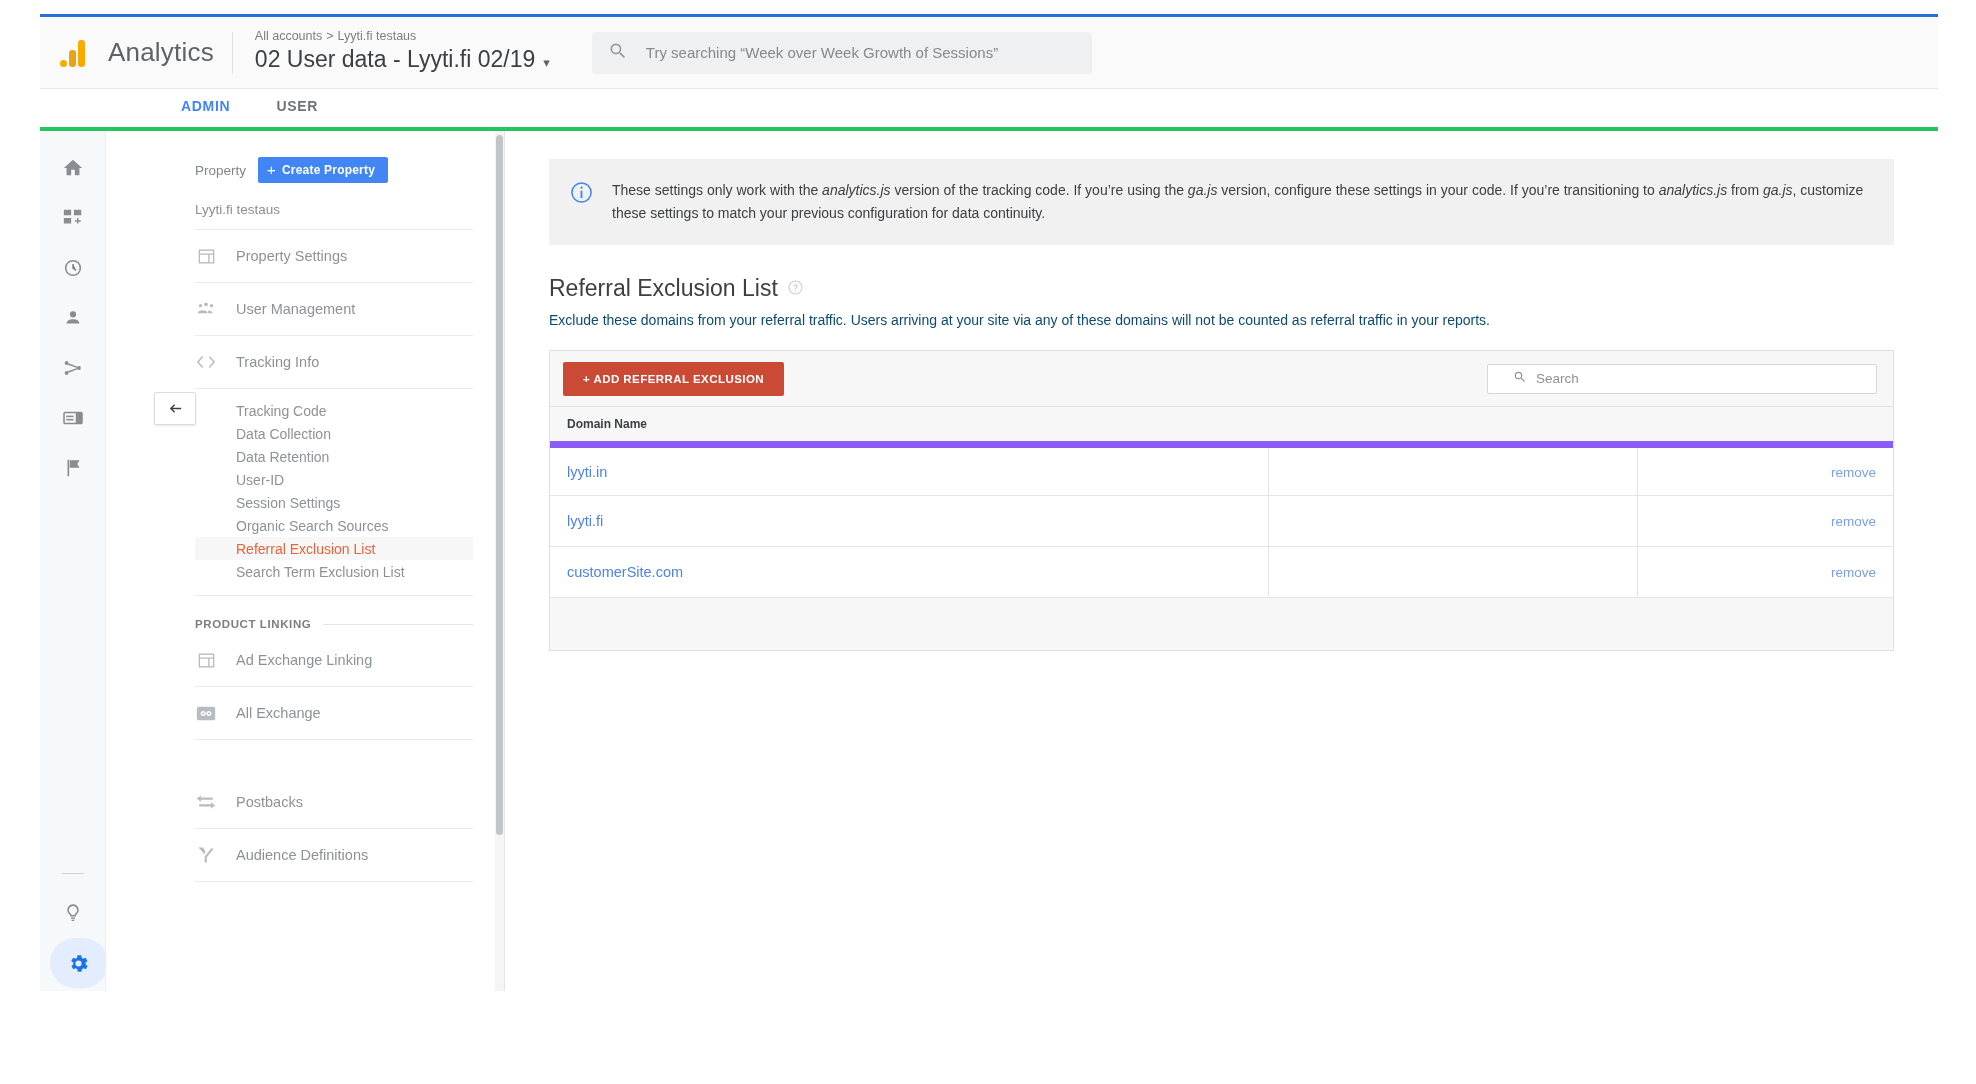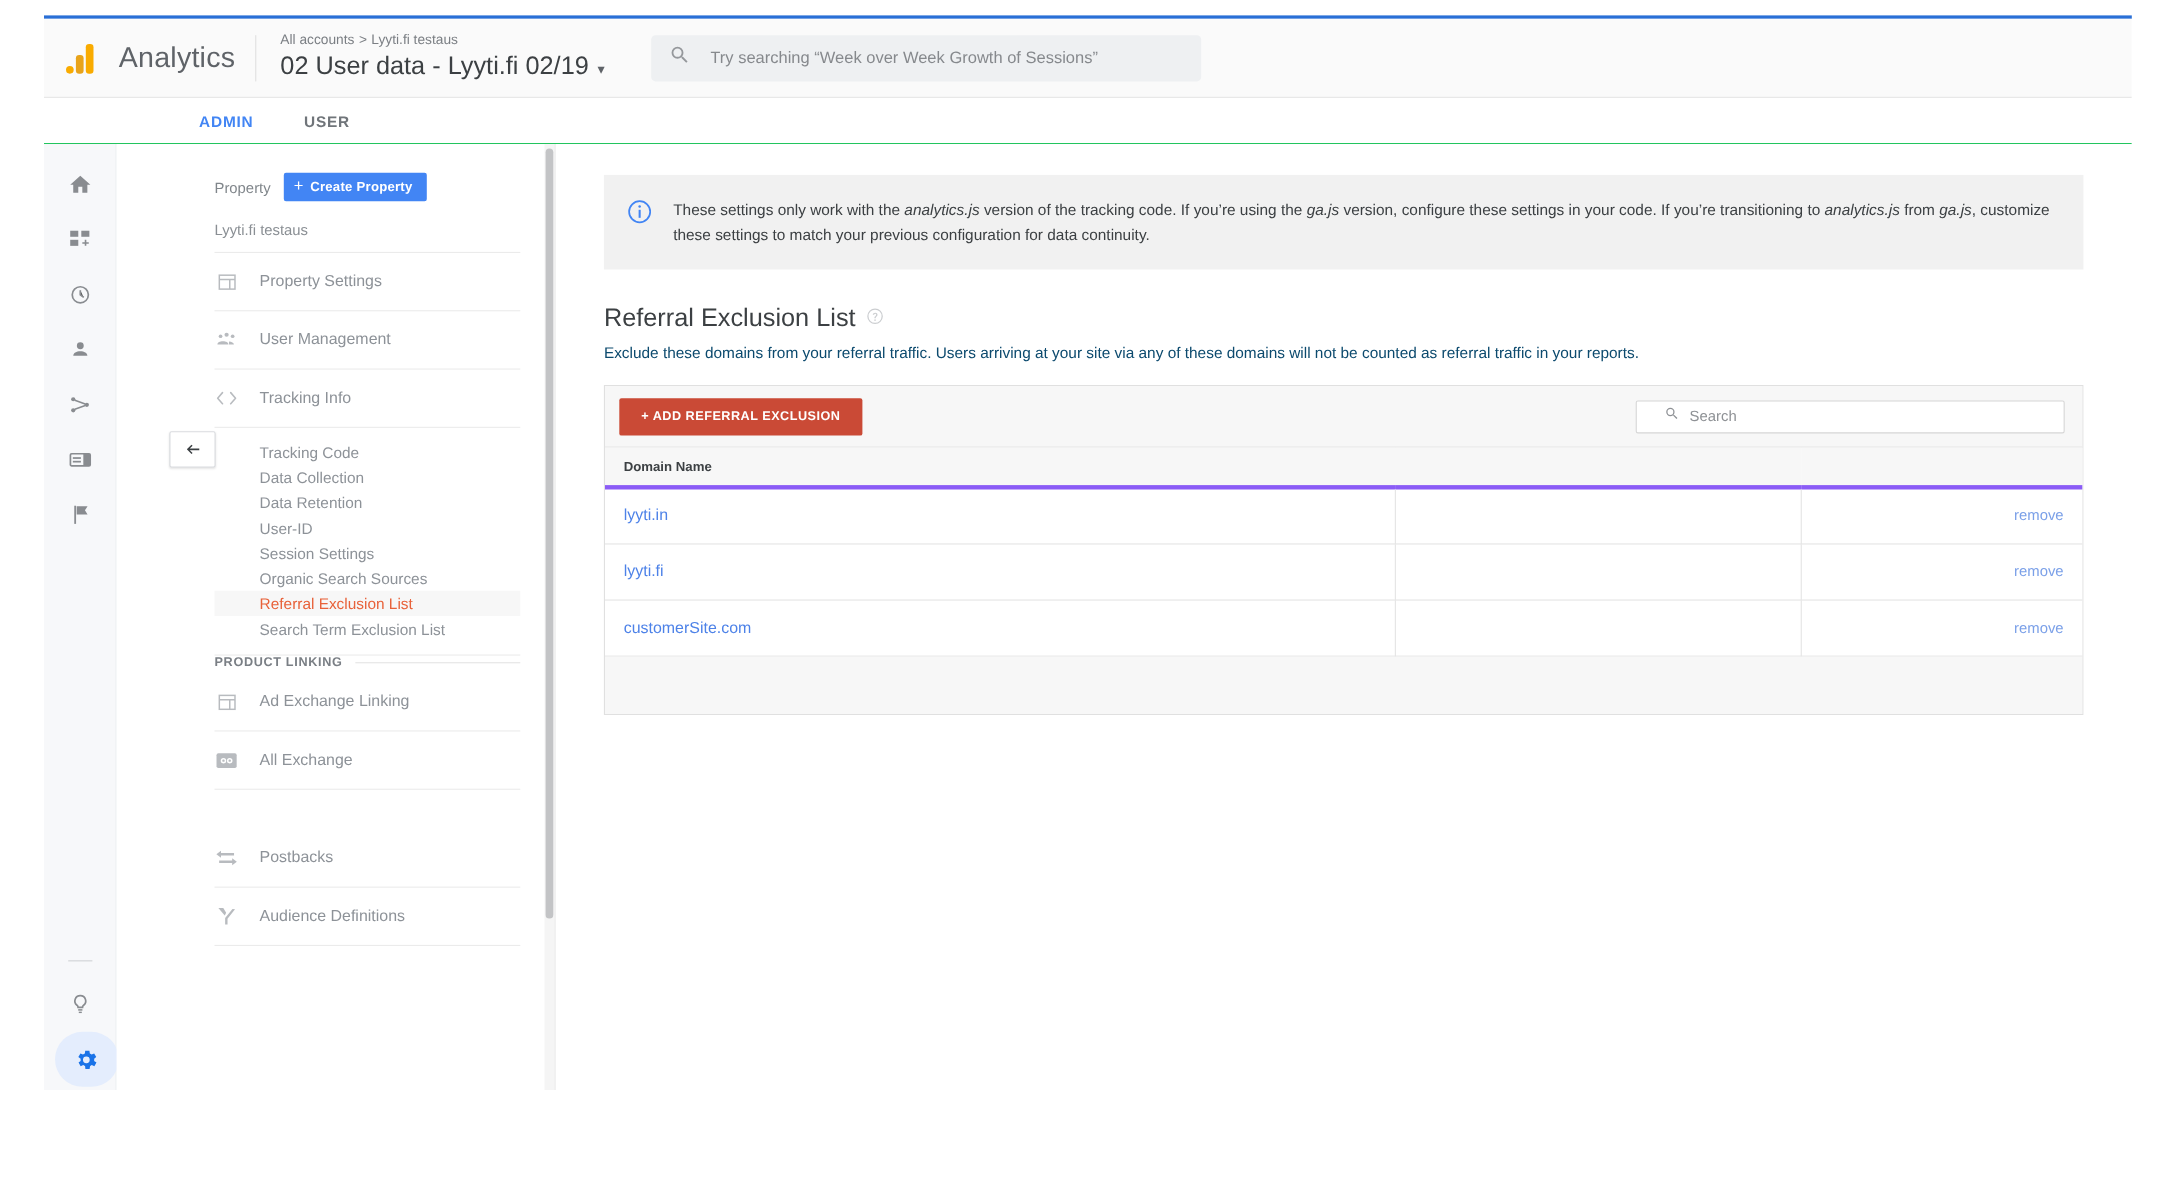--- a/index.html
+++ b/index.html
@@ -69,22 +69,22 @@
     flex: 1; border: 0; outline: 0; background: transparent;
     font-family: "Liberation Sans", sans-serif;
     font-size: 15px; color: #5f6368;
   }
   .search-input::placeholder { color: #86898d; }
 
   
   .tabbar {
     height: 42px;
     background: #ffffff;
-    border-bottom: 1px solid #22c55e;
-    display: flex; align-items: flex-start;
+    border-bottom: 4px solid #22c55e;
+    display: flex; align-items: flex-end;
     padding-left: 141px;
   }
   .tab {
     font-size: 14px; letter-spacing: .7px; font-weight: bold;
     color: #70757a; margin-right: 46px; cursor: pointer;
     height: 42px; display: flex; align-items: center;
   }
   .tab.active { color: #4285f4; }
 
   
@@ -158,21 +158,21 @@
   }
   .nav-item .ico { width: 22px; display: flex; justify-content: center; opacity: .62; }
   .nav-sub-list { width: 278px; padding: 10px 0 12px 0; border-bottom: 1px solid #ebebeb; }
   .nav-sub {
     height: 23px; display: flex; align-items: center;
     padding-left: 41px; color: #8d9298; font-size: 14px; cursor: pointer;
   }
   .nav-sub.selected { color: #e8623a; background: #f7f7f7; }
   .section-head {
     display: flex; align-items: center; gap: 12px;
-    width: 278px; margin-bottom: 4px;
+    width: 278px; margin-top: 22px; margin-bottom: 4px;
   }
   .section-head .txt {
     font-size: 11.5px; font-weight: bold; letter-spacing: .6px; color: #7a7f85;
     white-space: nowrap;
   }
   .section-head .line { flex: 1; height: 1px; background: #e4e4e4; }
   .nav-gap { height: 36px; width: 278px; }
 
   
   .content {
@@ -223,21 +223,21 @@
     font-family: "Liberation Sans", sans-serif;
     font-size: 13.5px; color: #5f6368;
   }
   .tbl-search input::placeholder { color: #8e9195; }
   table.dom-table { width: 100%; border-collapse: collapse; background: #fff; }
   table.dom-table thead th {
     background: #f7f7f7;
     text-align: left;
     font-size: 12px; font-weight: bold; color: #3c4043;
     padding: 10px 0 10px 17px;
-    border-bottom: 4px solid #8b5cf6;
+    border-bottom: 7px solid #8b5cf6;
   }
   table.dom-table td {
     border-bottom: 1px solid #e4e4e4;
     height: 51px;
     font-size: 14.5px;
     padding: 0 17px;
   }
   td.col-name { width: 53.5%; border-right: 1px solid #e4e4e4; }
   td.col-mid { border-right: 1px solid #e4e4e4; }
   td.col-act { width: 19%; text-align: right; }

